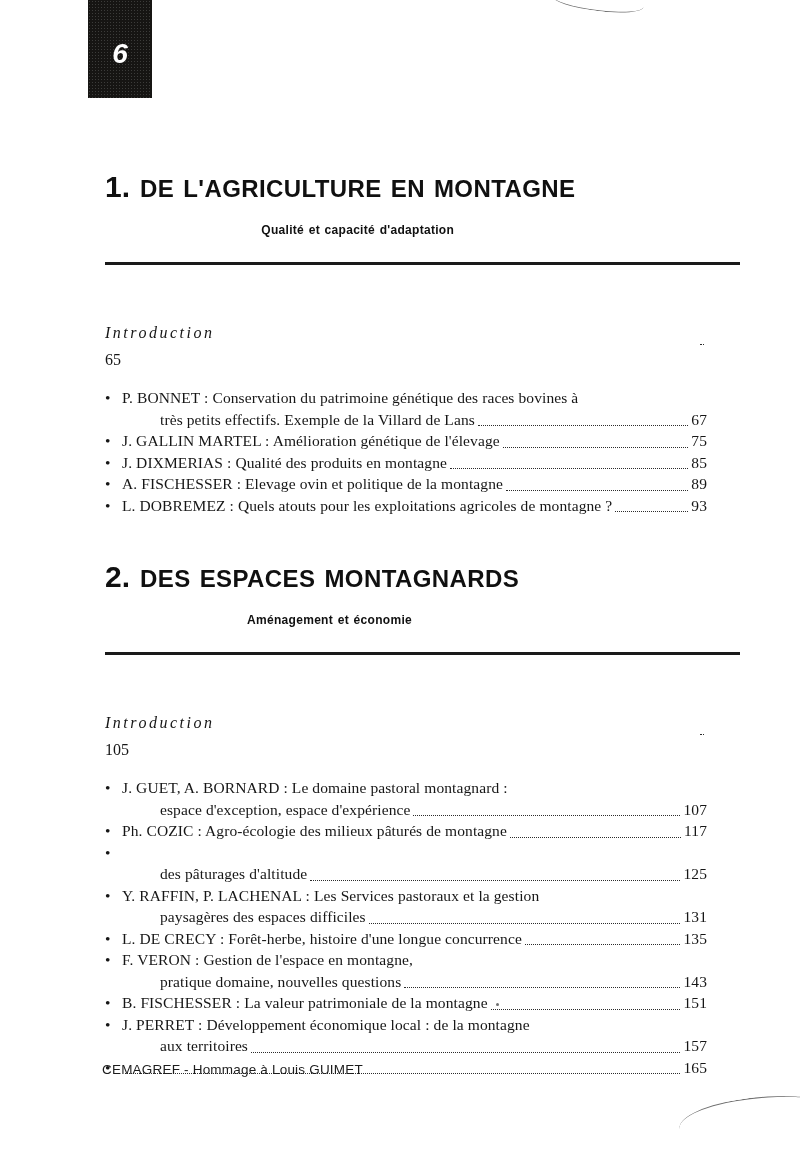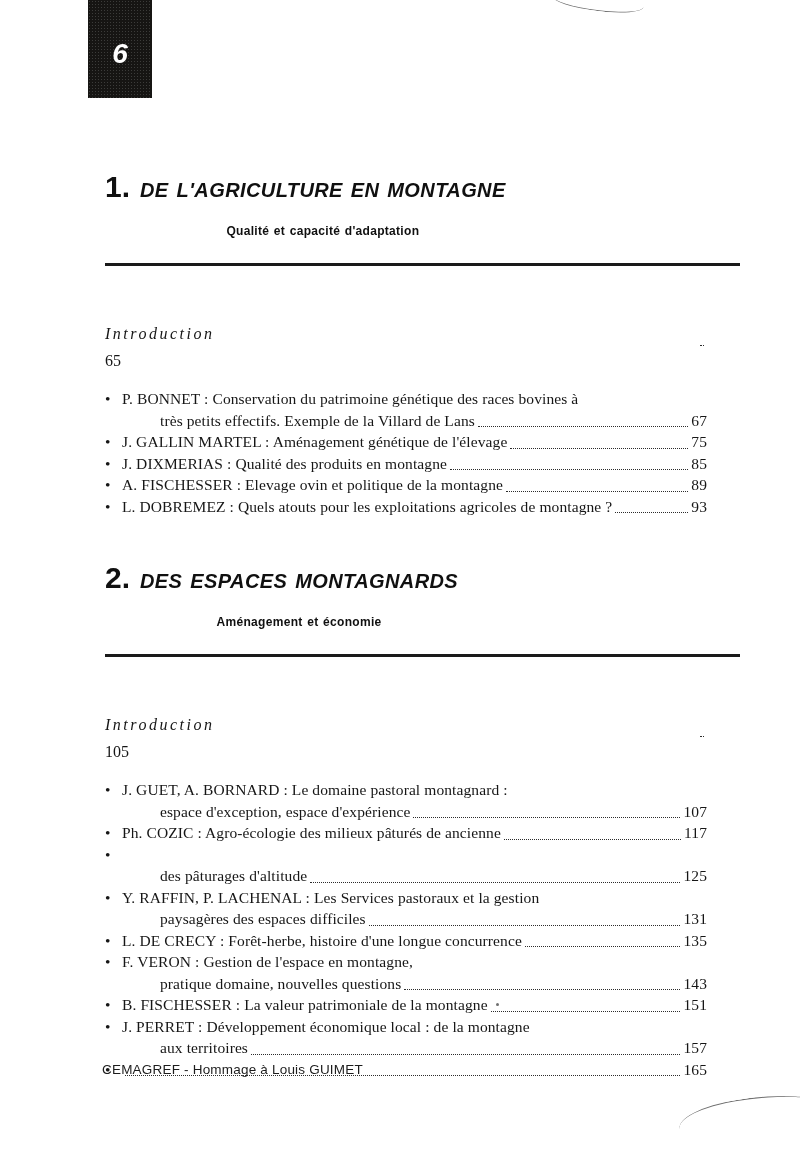--- a/index.html
+++ b/index.html
@@ -88,25 +88,24 @@
     color: #101010;
   }
   .section-number {
     font-size: 30px;
     line-height: 1;
     margin-right: 10px;
   }
   .section-titles { display: block; }
   .title1 {
     display: block;
-    font-size: 20px;
+    font-size: 24px;
     line-height: 24px;
     letter-spacing: 0.4px;
     word-spacing: 2px;
-    font-style: italic;
   }
   .title2 {
     display: block;
     font-size: 12px;
     line-height: 24px;
     margin-top: 17px;
     letter-spacing: 0.3px;
     word-spacing: 1px;
     text-align: center;
   }
@@ -202,21 +201,21 @@
               </div>
               <div class="entry-line cont">
                 <span class="entry-text">très petits effectifs. Exemple de la Villard de Lans</span>
                 <span class="leader"></span>
                 <span class="page-num">67</span>
               </div>
             </div>
             <div class="entry">
               <div class="entry-line">
                 <span class="bullet">•</span>
-                <span class="entry-text">J. GALLIN MARTEL : Aménagement génétique de l'élevage</span>
+                <span class="entry-text">J. GALLIN MARTEL : Amélioration génétique de l'élevage</span>
                 <span class="leader"></span>
                 <span class="page-num">75</span>
               </div>
             </div>
             <div class="entry">
               <div class="entry-line">
                 <span class="bullet">•</span>
                 <span class="entry-text">J. DIXMERIAS : Qualité des produits en montagne</span>
                 <span class="leader"></span>
                 <span class="page-num">85</span>
@@ -262,21 +261,21 @@
               </div>
               <div class="entry-line cont">
                 <span class="entry-text">espace d'exception, espace d'expérience</span>
                 <span class="leader"></span>
                 <span class="page-num">107</span>
               </div>
             </div>
             <div class="entry">
               <div class="entry-line">
                 <span class="bullet">•</span>
-                <span class="entry-text">Ph. COZIC : Agro-écologie des milieux pâturés de ancienne</span>
+                <span class="entry-text">Ph. COZIC : Agro-écologie des milieux pâturés de montagne</span>
                 <span class="leader"></span>
                 <span class="page-num">117</span>
               </div>
             </div>
             <div class="entry">
               <div class="entry-line">
                 <span class="bullet">•</span>
               </div>
               <div class="entry-line cont">
                 <span class="entry-text">des pâturages d'altitude</span>

